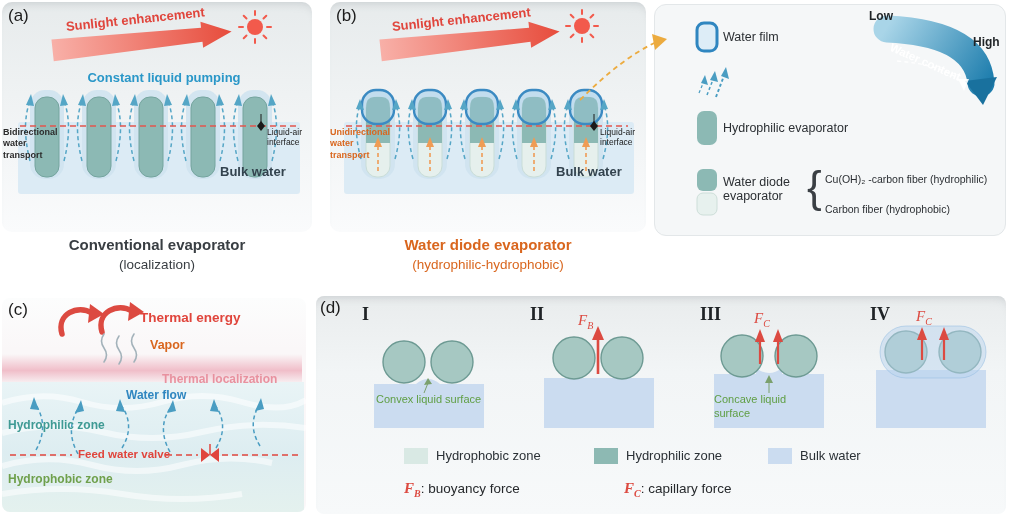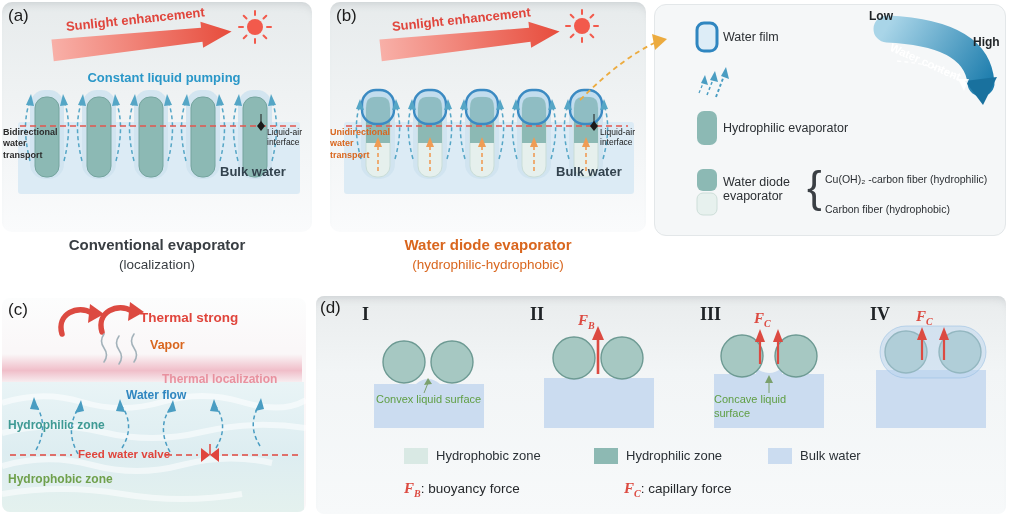--- a/index.html
+++ b/index.html
@@ -19,21 +19,21 @@
   .fiber{fill:#a6c8c2;stroke:#6d9a93;stroke-width:1.4}
   .cap1{position:absolute;text-align:center;font-size:15px;font-weight:700;color:#393e43}
   .cap2{position:absolute;text-align:center;font-size:13.5px;color:#393e43}
   .side-label{font-size:9px;font-weight:600;line-height:1.25}
   .iface{font-size:8.5px;color:#1a1a1a;line-height:1.15}
   .bulk{font-size:13px;font-weight:700;color:#33434e}
   .leg-label{position:absolute;font-size:12.5px;color:#2b2f33}
   .leg-small{position:absolute;font-size:10.5px;color:#2b2f33;white-space:nowrap}
   .swatch{position:absolute;width:24px;height:16px}
   .d-leg{position:absolute;font-size:13px;color:#2b3136}
-  .f-lab{position:absolute;color:#dc4a41;font-family:"Liberation Serif",serif;font-style:italic;font-weight:700;font-size:15px}
+  .f-lab{position:absolute;color:#dc4a41;font-family:"Liberation Serif",serif;font-style:italic;font-weight:400;font-size:15px}
   .f-lab sub,.fsym sub{font-size:10px}
   .fsym{color:#dc4a41;font-family:"Liberation Serif",serif;font-style:italic;font-weight:700;font-size:15px}
   .f-def{position:absolute;font-size:13.5px;color:#26292c}
   .glabel{position:absolute;font-size:11px;color:#5f9e43;line-height:1.25}
   .roman{position:absolute;font-family:"Liberation Serif",serif;font-size:18px;color:#1f2326;font-weight:600}
 </style>
 </head>
 <body>
 
 <div id="fig">
@@ -233,21 +233,21 @@
         <line x1="164" y1="157" x2="196" y2="157"></line>
         <line x1="220" y1="157" x2="296" y2="157"></line>
       </g>
       <g fill="#e0453e">
         <polygon points="199,150 199,164 208,157"></polygon>
         <polygon points="217,150 217,164 208,157"></polygon>
         <line x1="208" y1="157" x2="208" y2="146" stroke="#e0453e" stroke-width="1.5"></line>
       </g>
     </svg>
     <div class="txt tag" style="left:6px;top:2px">(c)</div>
-    <div class="txt red b" style="left:138px;top:12px;font-size:13.5px">Thermal strong</div>
+    <div class="txt red b" style="left:138px;top:12px;font-size:13.5px">Thermal energy</div>
     <div class="txt orange b" style="left:148px;top:40px;font-size:12.5px">Vapor</div>
     <div class="txt b" style="left:160px;top:74px;font-size:12px;color:#e8919f">Thermal localization</div>
     <div class="txt b" style="left:124px;top:90px;font-size:12px;color:#2f86c0">Water flow</div>
     <div class="txt teal b" style="left:6px;top:120px;font-size:12px">Hydrophilic zone</div>
     <div class="txt red b" style="left:76px;top:150px;font-size:11.5px">Feed water valve</div>
     <div class="txt b" style="left:6px;top:174px;font-size:12px;color:#6fa04c">Hydrophobic zone</div>
   </div>
 
   <div class="panel shade" style="left:316px;top:296px;width:690px;height:218px;border-radius:8px;background:linear-gradient(180deg,#e9eced 0%,#f2f5f6 35%,#f7f9fa 100%)">
     <svg width="690" height="218" viewBox="0 0 690 218">

